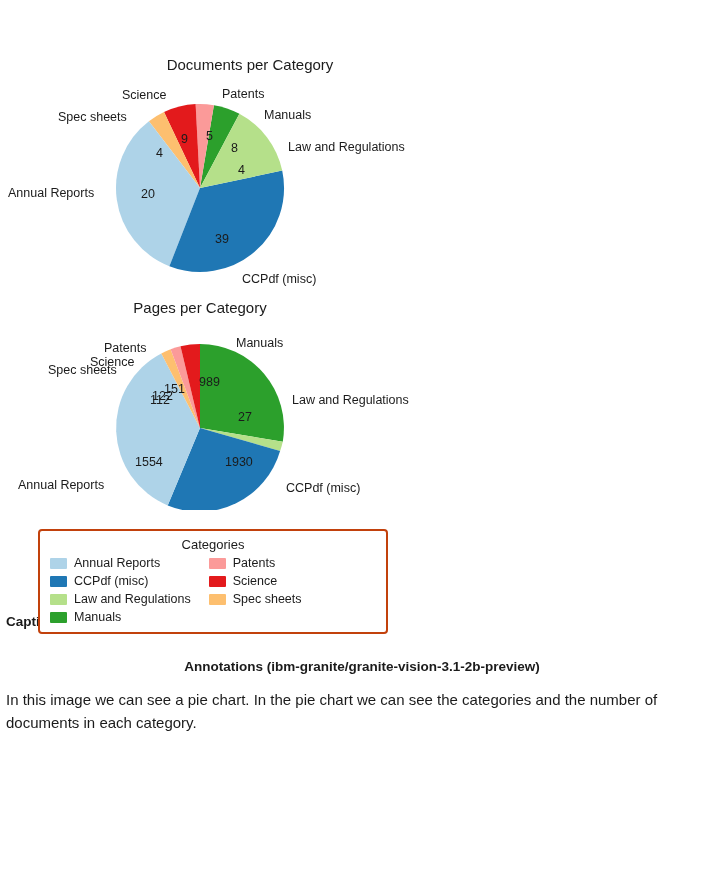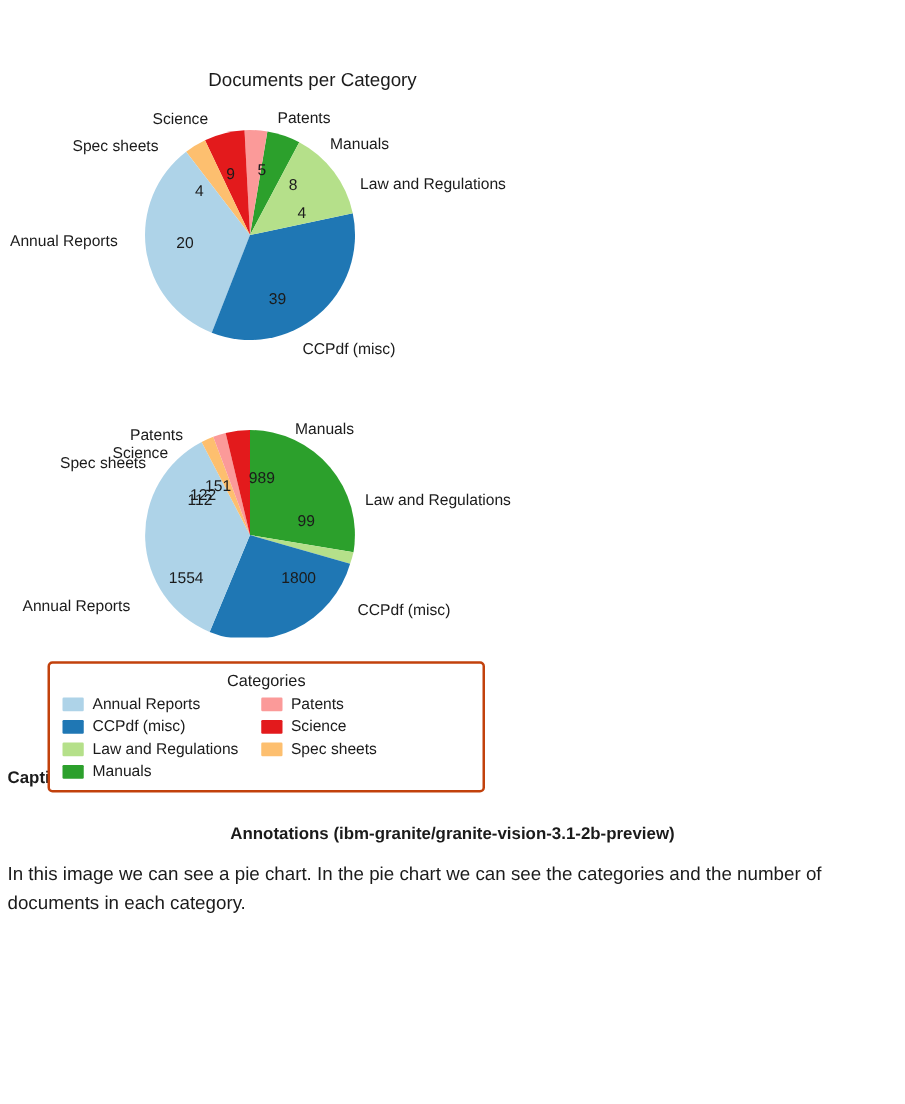--- a/index.html
+++ b/index.html
@@ -163,20 +163,21 @@
     <div class="slice-value" style="left:238px; top:163px;">4</div>
 
     <div class="pie-label" style="left:122px; top:88px;">Science</div>
     <div class="pie-label" style="left:222px; top:87px;">Patents</div>
     <div class="pie-label" style="left:58px; top:110px;">Spec sheets</div>
     <div class="pie-label" style="left:264px; top:108px;">Manuals</div>
     <div class="pie-label" style="left:288px; top:140px;">Law and Regulations</div>
     <div class="pie-label" style="left:8px; top:186px;">Annual Reports</div>
     <div class="pie-label" style="left:242px; top:272px;">CCPdf (misc)</div>
 
+    <div class="chart-title" style="left:70px; top:299px; width:260px;">Pages per Category</div>
 
     <div class="pie-wrap" style="left:90px; top:330px; width:320px; height:180px;">
       <svg width="320" height="180" viewBox="0 0 320 180">
         <g transform="translate(110,98)">
 
           <path d="M 0 0 L 0 -84 A 84 84 0 0 1 82.8 13.8 Z" fill="#2ca02c"></path>
 
           <path d="M 0 0 L 82.8 13.8 A 84 84 0 0 1 80.1 23.0 Z" fill="#b5e08a"></path>
 
           <path d="M 0 0 L 80.1 23.0 A 84 84 0 0 1 -32.3 77.5 Z" fill="#1f77b4"></path>
@@ -186,22 +187,22 @@
           <path d="M 0 0 L -38.7 -74.5 A 84 84 0 0 1 -29.4 -78.7 Z" fill="#fdbf6f"></path>
 
           <path d="M 0 0 L -29.4 -78.7 A 84 84 0 0 1 -19.5 -81.7 Z" fill="#fb9a99"></path>
 
           <path d="M 0 0 L -19.5 -81.7 A 84 84 0 0 1 0 -84 Z" fill="#e31a1c"></path>
         </g>
       </svg>
     </div>
 
     <div class="slice-value" style="left:199px; top:375px;">989</div>
-    <div class="slice-value" style="left:238px; top:410px;">99</div>
-    <div class="slice-value" style="left:225px; top:455px;">1800</div>
+    <div class="slice-value" style="left:238px; top:410px;">27</div>
+    <div class="slice-value" style="left:225px; top:455px;">1930</div>
     <div class="slice-value" style="left:135px; top:455px;">1554</div>
     <div class="slice-value" style="left:150px; top:393px;">112</div>
     <div class="slice-value" style="left:152px; top:389px;">122</div>
     <div class="slice-value" style="left:164px; top:382px;">151</div>
 
     <div class="pie-label" style="left:104px; top:341px;">Patents</div>
     <div class="pie-label" style="left:90px; top:355px;">Science</div>
     <div class="pie-label" style="left:48px; top:363px;">Spec sheets</div>
     <div class="pie-label" style="left:236px; top:336px;">Manuals</div>
     <div class="pie-label" style="left:292px; top:393px;">Law and Regulations</div>

